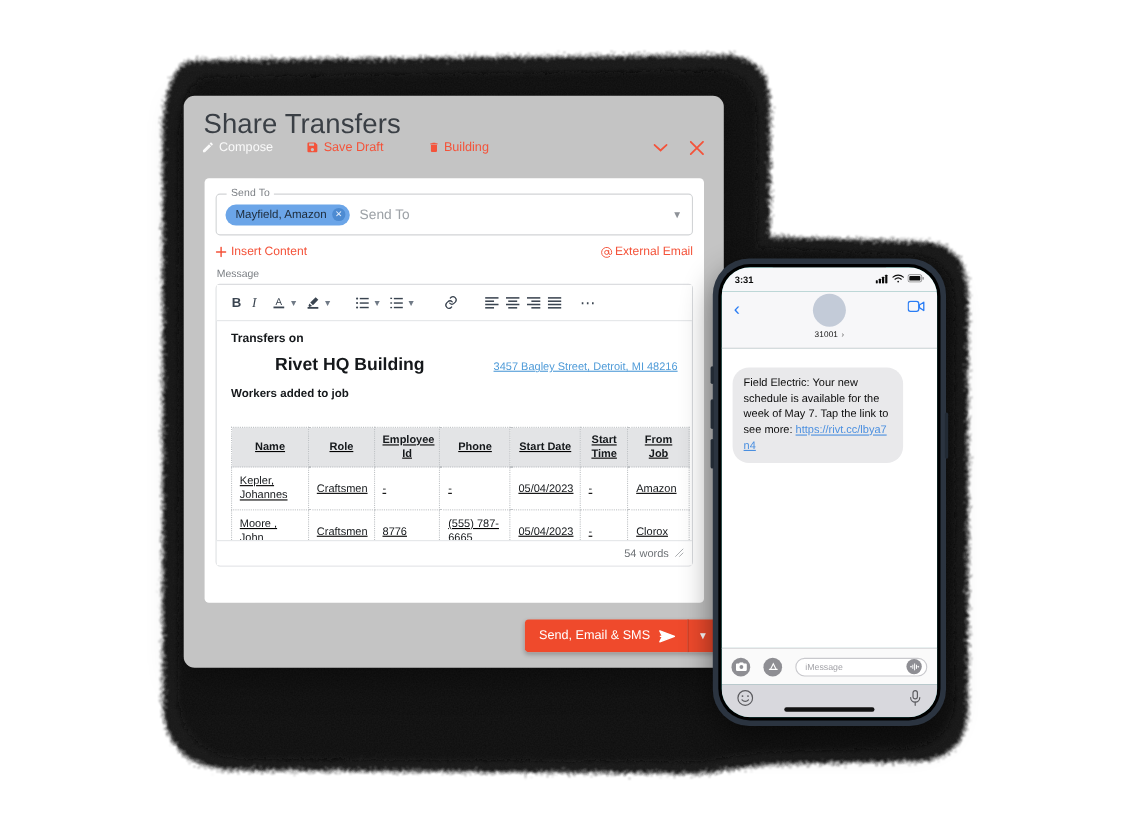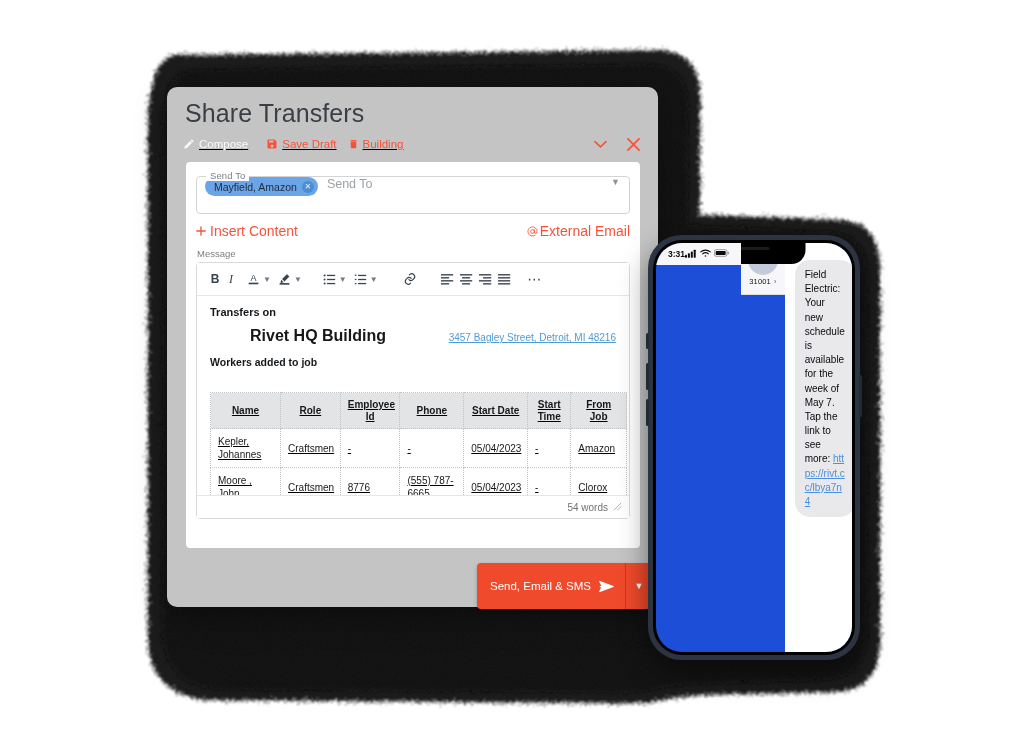--- a/index.html
+++ b/index.html
@@ -23,26 +23,26 @@
     background:#c4c4c4;
     border-radius:10px;
     box-shadow:0 10px 30px rgba(0,0,0,.35);
     z-index:5;
   }
   #modal-title {
     position:absolute; left:18px; top:12px;
     font-size:25px; font-weight:400; color:#3a3f45; letter-spacing:.1px;
   }
   #action-row {
-    position:absolute; left:16px; top:47px; right:12px; height:20px;
-    display:flex; align-items:center; gap:0;text-decoration:underline;
+    position:absolute; left:16px; top:37px; right:12px; height:20px;
+    display:flex; align-items:center; gap:12px;
   }
   .act { display:flex; align-items:center; gap:4px; font-size:11.5px; cursor:pointer; }
   .act.compose { color:#fafafa; margin-right:18px; }
-  .act.red { color:#f4533a; margin-right:11px; }
+  .act.red { color:#f4533a; margin-right:28px; }
   .ico { display:inline-flex; align-items:center; justify-content:center; }
   #hdr-right { margin-left:auto; display:flex; align-items:center; gap:20px; padding-right:6px; }
   #chev-down, #close-x { color:#f4533a; cursor:pointer; display:flex; align-items:center; }
 
   
   #panel {
     position:absolute; left:19px; top:75px; width:454px; height:386px;
     background:#ffffff; border-radius:4px; padding:0;
   }
 
@@ -54,37 +54,37 @@
   .field > .legend {
     position:absolute; top:-7px; left:9px; background:#fff; padding:0 4px;
     font-size:9.5px; color:#7b7f84; letter-spacing:.1px;
   }
   .field .val {
     position:absolute; left:11px; top:0; height:100%;
     display:flex; align-items:center; font-size:12.5px; color:#2d3134;
   }
 
   #subject-field { margin-top:13px; }
-  #sendto-field { margin-top:14px; display:flex; padding-left:8px; }
+  #sendto-field { margin-top:14px; display:flex; align-items:center; padding-left:8px; }
   .chip {
     display:inline-flex; align-items:center; gap:5px;
     background:#6ba5e8; color:#1d2b3a; border-radius:11px;
     height:19px; padding:0 4px 0 9px; font-size:10.5px; white-space:nowrap;
   }
   .chip-x {
     width:12px; height:12px; border-radius:50%; background:#4d8bd2;
     color:#e7f0fb; font-size:8px; line-height:12px; text-align:center;
     display:inline-block; cursor:pointer;
   }
   .chip-ph { font-size:12.5px; color:#9da2a7; margin-left:9px; }
   #sendto-caret { margin-left:auto; margin-right:9px; color:#8d9197; font-size:9px; }
 
   #links-row {
     display:flex; align-items:center; margin:9px 10px 0 10px;
-    font-size:14px; color:#f4533a;
+    font-size:11px; color:#f4533a;
   }
   #insert-content { display:flex; align-items:center; gap:4px; cursor:pointer; }
   #external-email { margin-left:auto; display:flex; align-items:center; gap:2px; cursor:pointer; }
 
   #message-label { margin:9px 0 3px 11px; font-size:9.5px; color:#7b7f84; }
 
   #editor {
     margin:0 10px; border:1px solid #d8dadd; border-radius:4px;
     height:257px; display:flex; flex-direction:column; background:#fff;
   }
@@ -111,21 +111,21 @@
 
   #wordbar {
     height:23px; border-top:1px solid #e4e6e8; display:flex; align-items:center;
     justify-content:flex-end; padding-right:7px; gap:5px; background:#fff;
   }
   #wordcount { font-size:10px; color:#6e7276; }
   #resize-grip { color:#a9acb0; font-size:9px; }
 
   #send-btn-wrap {
     position:absolute; left:310px; top:476px; display:flex; align-items:stretch;
-    height:46px; border-radius:4px; overflow:hidden; box-shadow:0 2px 4px rgba(0,0,0,.22);
+    height:30px; border-radius:4px; overflow:hidden; box-shadow:0 2px 4px rgba(0,0,0,.22);
   }
   #send-btn {
     background:#ef4a2c; color:#fff; font-size:11.5px;
     display:flex; align-items:center; gap:8px; padding:0 11px 0 13px; cursor:pointer;
     border-right:1px solid #d6destroy;
   }
   #send-split {
     background:#ef4a2c; width:27px; display:flex; align-items:center; justify-content:center;
     color:#fff; font-size:9px; cursor:pointer;
     border-left:1px solid #c9391e;
@@ -135,22 +135,22 @@
   #phone {
     position:absolute; left:648px; top:235px; width:212px; height:425px;
     background:#2b3440; border-radius:33px; padding:5px;
     box-shadow:0 12px 28px rgba(0,0,0,.45);
     z-index:6;
   }
   #phone-inner {
     width:100%; height:100%; background:#000; border-radius:29px; padding:3px;
   }
   #screen {
-    width:100%; height:100%; background:#1d4ed8; border-radius:26px; overflow:hidden;
-    position:relative; display:flex; 
+    width:100%; height:100%; background:#0f766e; border-radius:26px; overflow:hidden;
+    position:relative; display:flex; flex-direction:column;
   }
   #notch {
     position:absolute; left:50%; transform:translateX(-50%); top:0;
     width:103px; height:21px; background:#000; border-radius:0 0 14px 14px; z-index:3;
   }
   #notch-speaker {
     position:absolute; left:50%; transform:translateX(-50%); top:4px;
     width:30px; height:3px; background:#1b1b1b; border-radius:2px;
   }
   #statusbar {

